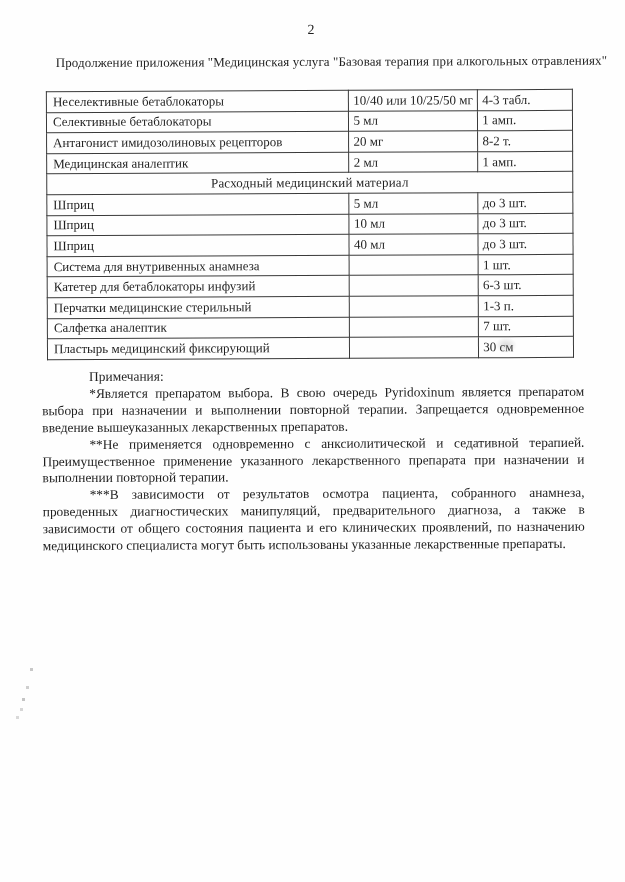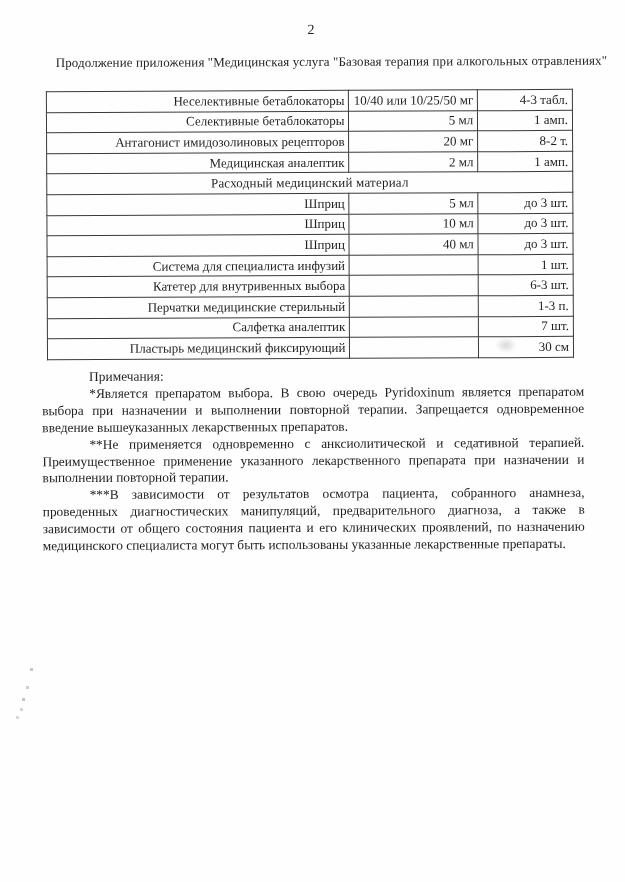--- a/index.html
+++ b/index.html
@@ -49,26 +49,26 @@
     font-size: 13px;
   }
   table.med-table td {
     border: 1px solid #3a3a3a;
     height: 17.6px;
     padding: 1px 4px;
     overflow: hidden;
     white-space: nowrap;
   }
   table.med-table td.c1 {
-    text-align: right;
+    text-align: left;
     padding-left: 6px;
   }
   table.med-table td.c2,
   table.med-table td.c3 {
-    text-align: right;
+    text-align: left;
   }
   table.med-table td.section {
     text-align: center;
     letter-spacing: 0.2px;
   }
   .notes {
     position: absolute;
     top: 368px;
     left: 42px;
     width: 542px;
@@ -161,26 +161,26 @@
           <td class="c1">Шприц</td>
           <td class="c2">10 мл</td>
           <td class="c3">до 3 шт.</td>
         </tr>
         <tr>
           <td class="c1">Шприц</td>
           <td class="c2">40 мл</td>
           <td class="c3">до 3 шт.</td>
         </tr>
         <tr>
-          <td class="c1">Система для специалиста инфузий</td>
+          <td class="c1">Система для внутривенных анамнеза</td>
           <td class="c2"></td>
           <td class="c3">1 шт.</td>
         </tr>
         <tr>
-          <td class="c1">Катетер для внутривенных выбора</td>
+          <td class="c1">Катетер для бетаблокаторы инфузий</td>
           <td class="c2"></td>
           <td class="c3">6-3 шт.</td>
         </tr>
         <tr>
           <td class="c1">Перчатки медицинские стерильный</td>
           <td class="c2"></td>
           <td class="c3">1-3 п.</td>
         </tr>
         <tr>
           <td class="c1">Салфетка аналептик</td>

